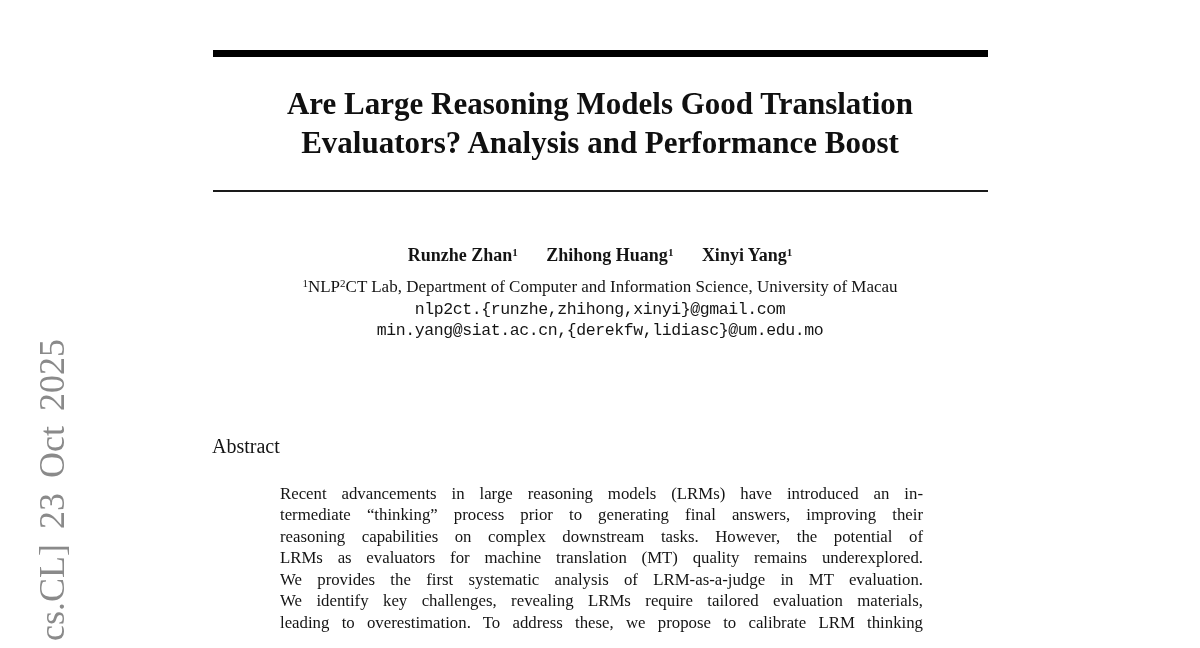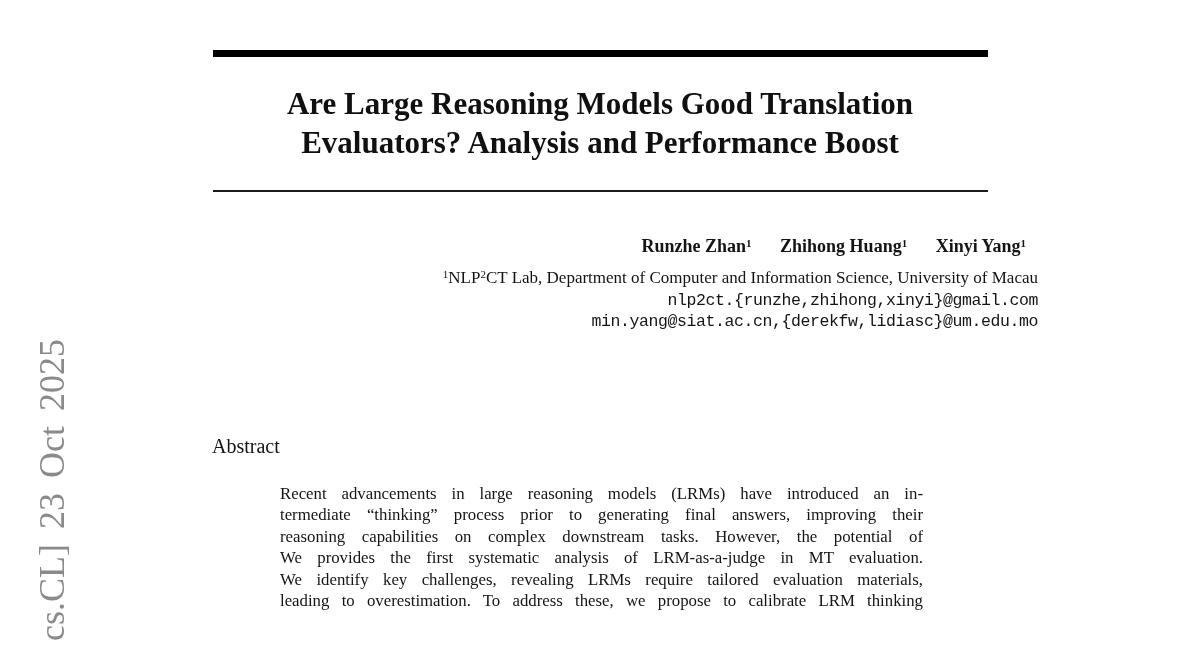--- a/index.html
+++ b/index.html
@@ -44,23 +44,23 @@
     left: 212px; top: 84px;
     width: 776px;
     text-align: center;
     font-weight: bold;
     font-size: 31px;
     line-height: 39px;
     color: #101010;
   }
   .byline-block {
     position: absolute;
-    left: 162px; top: 235px;
+    left: 162px; top: 244px;
     width: 876px;
-    text-align: right;
+    text-align: center;
   }
   .authors-row {
     font-weight: bold;
     font-size: 18px;
     line-height: 23px;
     white-space: nowrap;
   }
   .author { display: inline-block; margin: 0 12px; }
   sup.auth-sup, sup.affil-sup {
     font-size: 11px;
@@ -139,18 +139,19 @@
     <div class="email-line">min.yang@siat.ac.cn,{derekfw,lidiasc}@um.edu.mo</div>
 
   </div>
 
   <div class="abstract-heading">Abstract</div>
 
   <div class="abstract-body">
     <div class="abs-line">Recent advancements in large reasoning models (LRMs) have introduced an in-</div>
     <div class="abs-line">termediate “thinking” process prior to generating final answers, improving their</div>
     <div class="abs-line">reasoning capabilities on complex downstream tasks. However, the potential of</div>
+    <div class="abs-line">LRMs as evaluators for machine translation (MT) quality remains underexplored.</div>
     <div class="abs-line">We provides the first systematic analysis of LRM-as-a-judge in MT evaluation.</div>
     <div class="abs-line">We identify key challenges, revealing LRMs require tailored evaluation materials,</div>
     <div class="abs-line">leading to overestimation. To address these, we propose to calibrate LRM thinking</div>
   </div>
 
 </div>
 
 </body></html>

